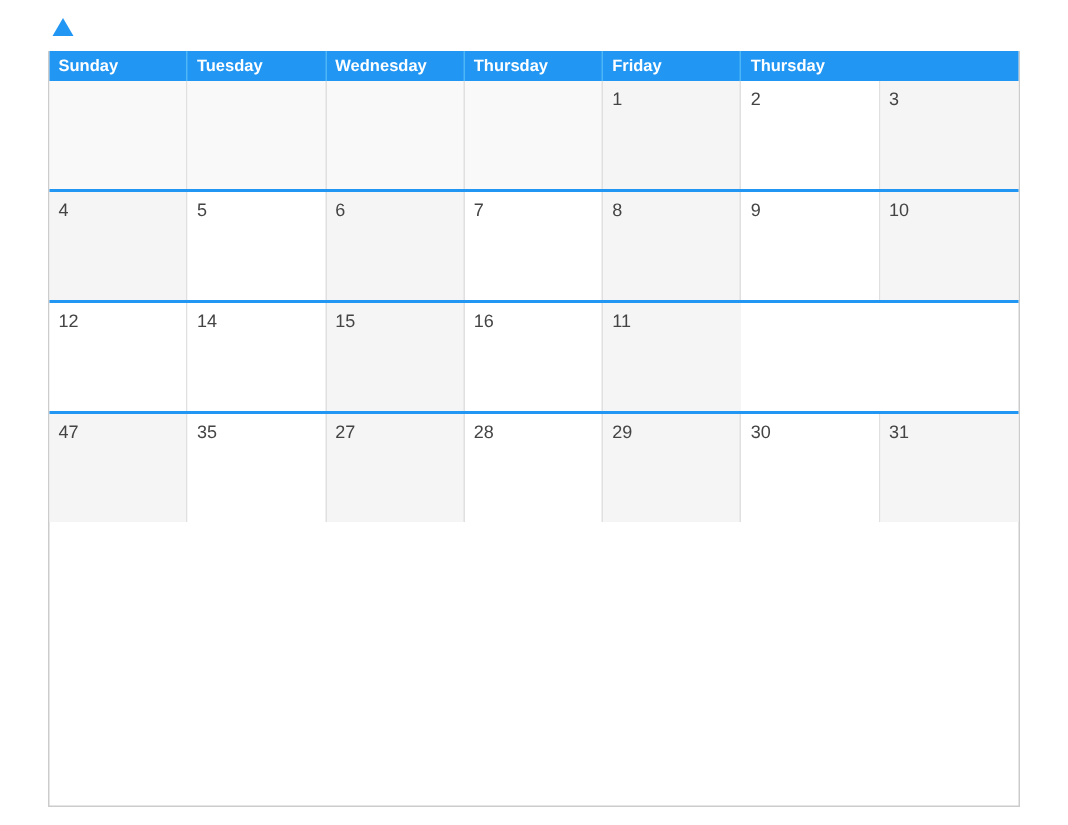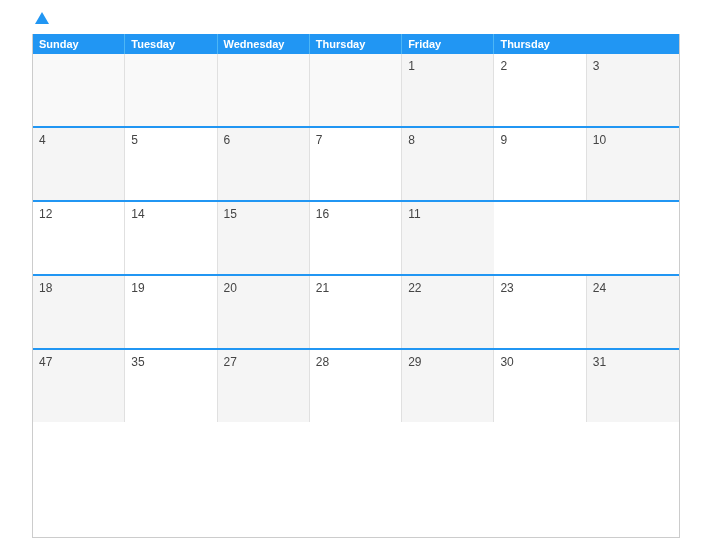--- a/index.html
+++ b/index.html
@@ -171,29 +171,20 @@
           <div class="cal-cell shaded"><span class="day-num">10</span></div>
         </div>
         <div class="cal-week-row">
           <div class="cal-cell"><span class="day-num">12</span></div>
           <div class="cal-cell"><span class="day-num">14</span></div>
           <div class="cal-cell shaded"><span class="day-num">15</span></div>
           <div class="cal-cell"><span class="day-num">16</span></div>
           <div class="cal-cell shaded"><span class="day-num">11</span></div>
         </div>
         <div class="cal-week-row">
-          <div class="cal-cell shaded"><span class="day-num">18</span></div>
-          <div class="cal-cell"><span class="day-num">19</span></div>
-          <div class="cal-cell shaded"><span class="day-num">20</span></div>
-          <div class="cal-cell"><span class="day-num">21</span></div>
-          <div class="cal-cell shaded"><span class="day-num">22</span></div>
-          <div class="cal-cell"><span class="day-num">23</span></div>
-          <div class="cal-cell shaded"><span class="day-num">24</span></div>
-        </div>
-        <div class="cal-week-row">
           <div class="cal-cell shaded"><span class="day-num">47</span></div>
           <div class="cal-cell"><span class="day-num">35</span></div>
           <div class="cal-cell shaded"><span class="day-num">27</span></div>
           <div class="cal-cell"><span class="day-num">28</span></div>
           <div class="cal-cell shaded"><span class="day-num">29</span></div>
           <div class="cal-cell"><span class="day-num">30</span></div>
           <div class="cal-cell shaded"><span class="day-num">31</span></div>
         </div>
       </div>
   </div>

